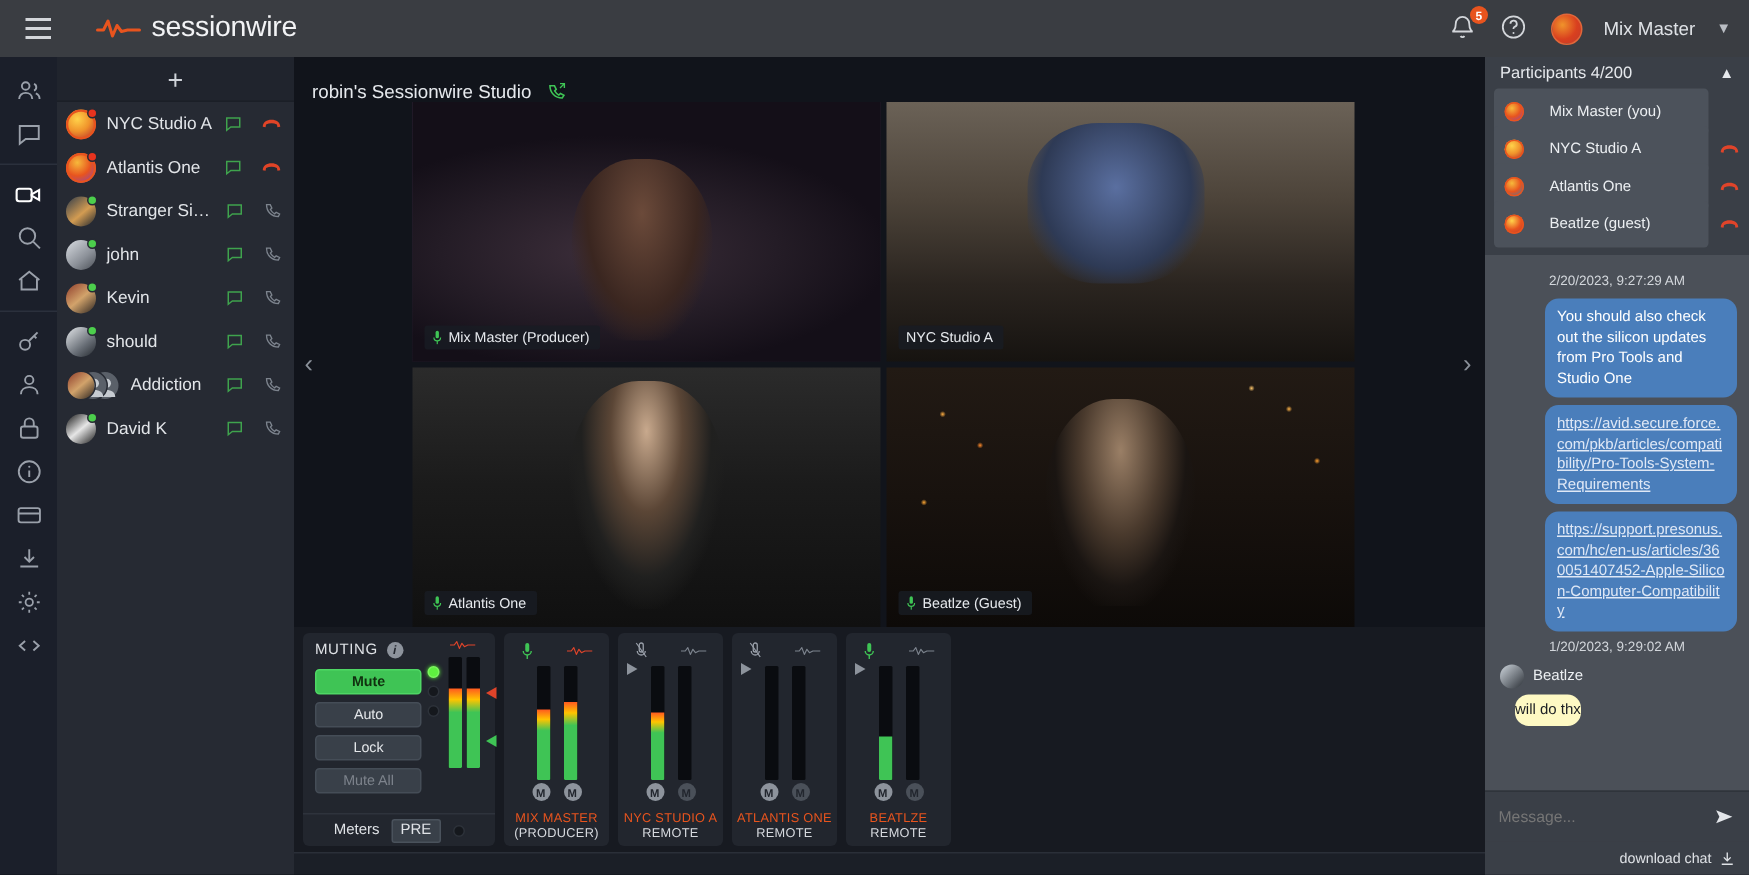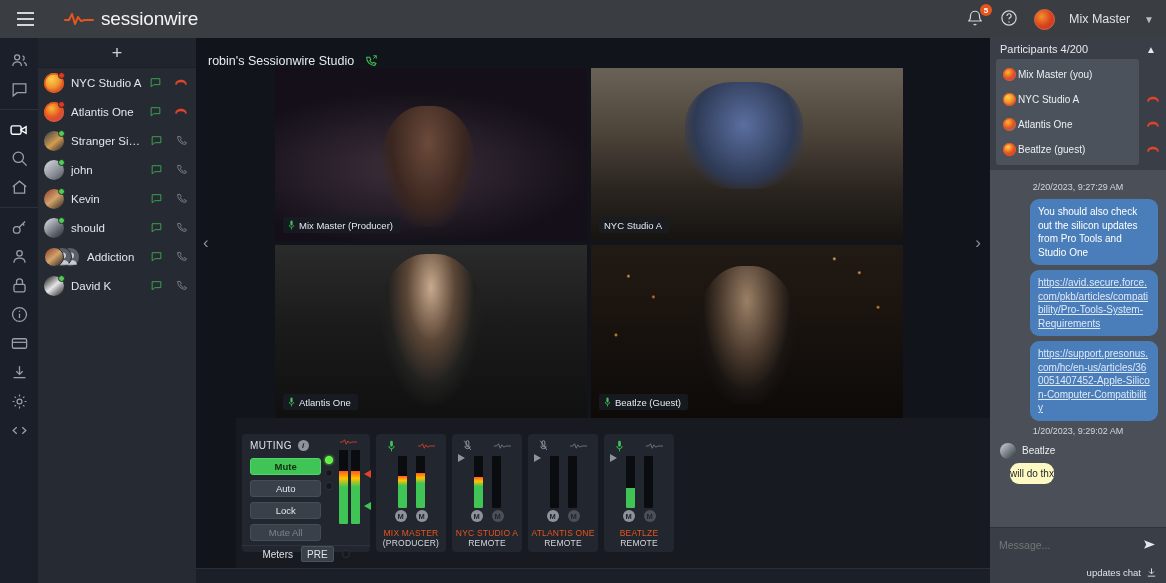--- a/index.html
+++ b/index.html
@@ -105,21 +105,21 @@
   .lights { position:absolute; inset:0; background:
      radial-gradient(3px 3px at 12% 18%, #ffae42 0%, transparent 70%),
      radial-gradient(3px 3px at 20% 30%, #ff8a2a 0%, transparent 70%),
      radial-gradient(3px 3px at 86% 16%, #ffb347 0%, transparent 70%),
      radial-gradient(3px 3px at 92% 36%, #ff9f2e 0%, transparent 70%),
      radial-gradient(3px 3px at 78% 8%, #ffc76b 0%, transparent 70%),
      radial-gradient(3px 3px at 8% 52%, #ffa733 0%, transparent 70%); }
 
   
   .mixer { position:absolute; left:196px; top:418px; width:794px; height:150px;
-    background:#171a21; padding:16px 6px; display:flex; gap:6px;margin-left:40px; }
+    background:#171a21; padding:4px 6px; display:flex; gap:6px; }
   .panel { background:#22262e; border-radius:4px; }
   .muting { width:128px; display:flex; flex-direction:column; }
   .muting-top { flex:1; display:flex; padding:6px 8px 4px 8px; }
   .mut-left { width:74px; display:flex; flex-direction:column; gap:5px; }
   .mut-title { font-size:10px; color:#dfe2e6; letter-spacing:.4px;
     display:flex; align-items:center; gap:6px; margin-bottom:2px; }
   .info-b { width:11px; height:11px; border-radius:50%; background:#8d939c;
     color:#22262e; font-size:8px; font-weight:bold; display:flex;
     align-items:center; justify-content:center; font-style:italic; }
   .mbtn { height:17px; border-radius:3px; font-size:9.5px; display:flex;
@@ -174,21 +174,21 @@
   .chat { position:absolute; left:990px; top:38px; width:176px; height:545px;
     background:#3a3f47; display:flex; flex-direction:column; }
   .chat-head { height:26px; display:flex; align-items:center; justify-content:center;
     font-size:11px; color:#e6e9ed; background:#3a3f47; }
   .part-head { height:22px; display:flex; align-items:center; padding:0 10px;
     font-size:11px; color:#e6e9ed; background:#3a3f47; cursor:pointer; }
   .part-head .cv { margin-left:auto; font-size:10px; }
   .part-list { padding:4px 6px 6px 6px; background:#3a3f47; }
   .prow { height:21px; display:flex; align-items:center; gap:6px; margin-bottom:4px; }
   .pbox { flex:1; height:31px; background:#4c525b; border-radius:3px;
-    display:flex; align-items:center; gap:2px; padding:0 7px; }
+    display:flex; align-items:center; gap:17px; padding:0 7px; }
   .pav { width:13px; height:13px; border-radius:50%; flex:none; }
   .pname { font-size:10px; color:#eceff2; white-space:nowrap; }
   .hangup { width:15px; color:#e0442a; display:flex; align-items:center;
     justify-content:center; cursor:pointer; }
   .msgs { flex:1; background:#4b5058; padding:8px 8px 4px 8px; overflow:hidden; }
   .ts { text-align:center; font-size:9px; color:#d2d6db; margin:4px 0 7px; }
   .bub { background:#4a7ebb; color:#fff; font-size:10px; line-height:1.35;
     border-radius:9px; padding:6px 8px; margin-left:auto; width:128px;
     margin-bottom:5px; word-break:break-word; }
   .bub a, .bub .lnk { color:#dfe8f6; text-decoration:underline;
@@ -819,21 +819,21 @@
     </div>
   <div class="compose">
     <input placeholder="Message..." style="">
     <span class="send">
       <svg width="15" height="13" viewBox="0 0 24 24" fill="#e3e6ea">
           <path d="M2 4l20 8-20 8 4-8z"></path>
         </svg>
     </span>
   </div>
   <div class="dl">
-    <span>updates chat</span>
+    <span>download chat</span>
     <span>
       <svg width="11" height="11" viewBox="0 0 24 24" fill="none" stroke="#dfe2e6" stroke-width="2">
         <path d="M12 3v11"></path>
           <path d="M7 10l5 5 5-5"></path>
           <path d="M4 20h16"></path>
         </svg>
     </span>
   </div>
 </div>
 

